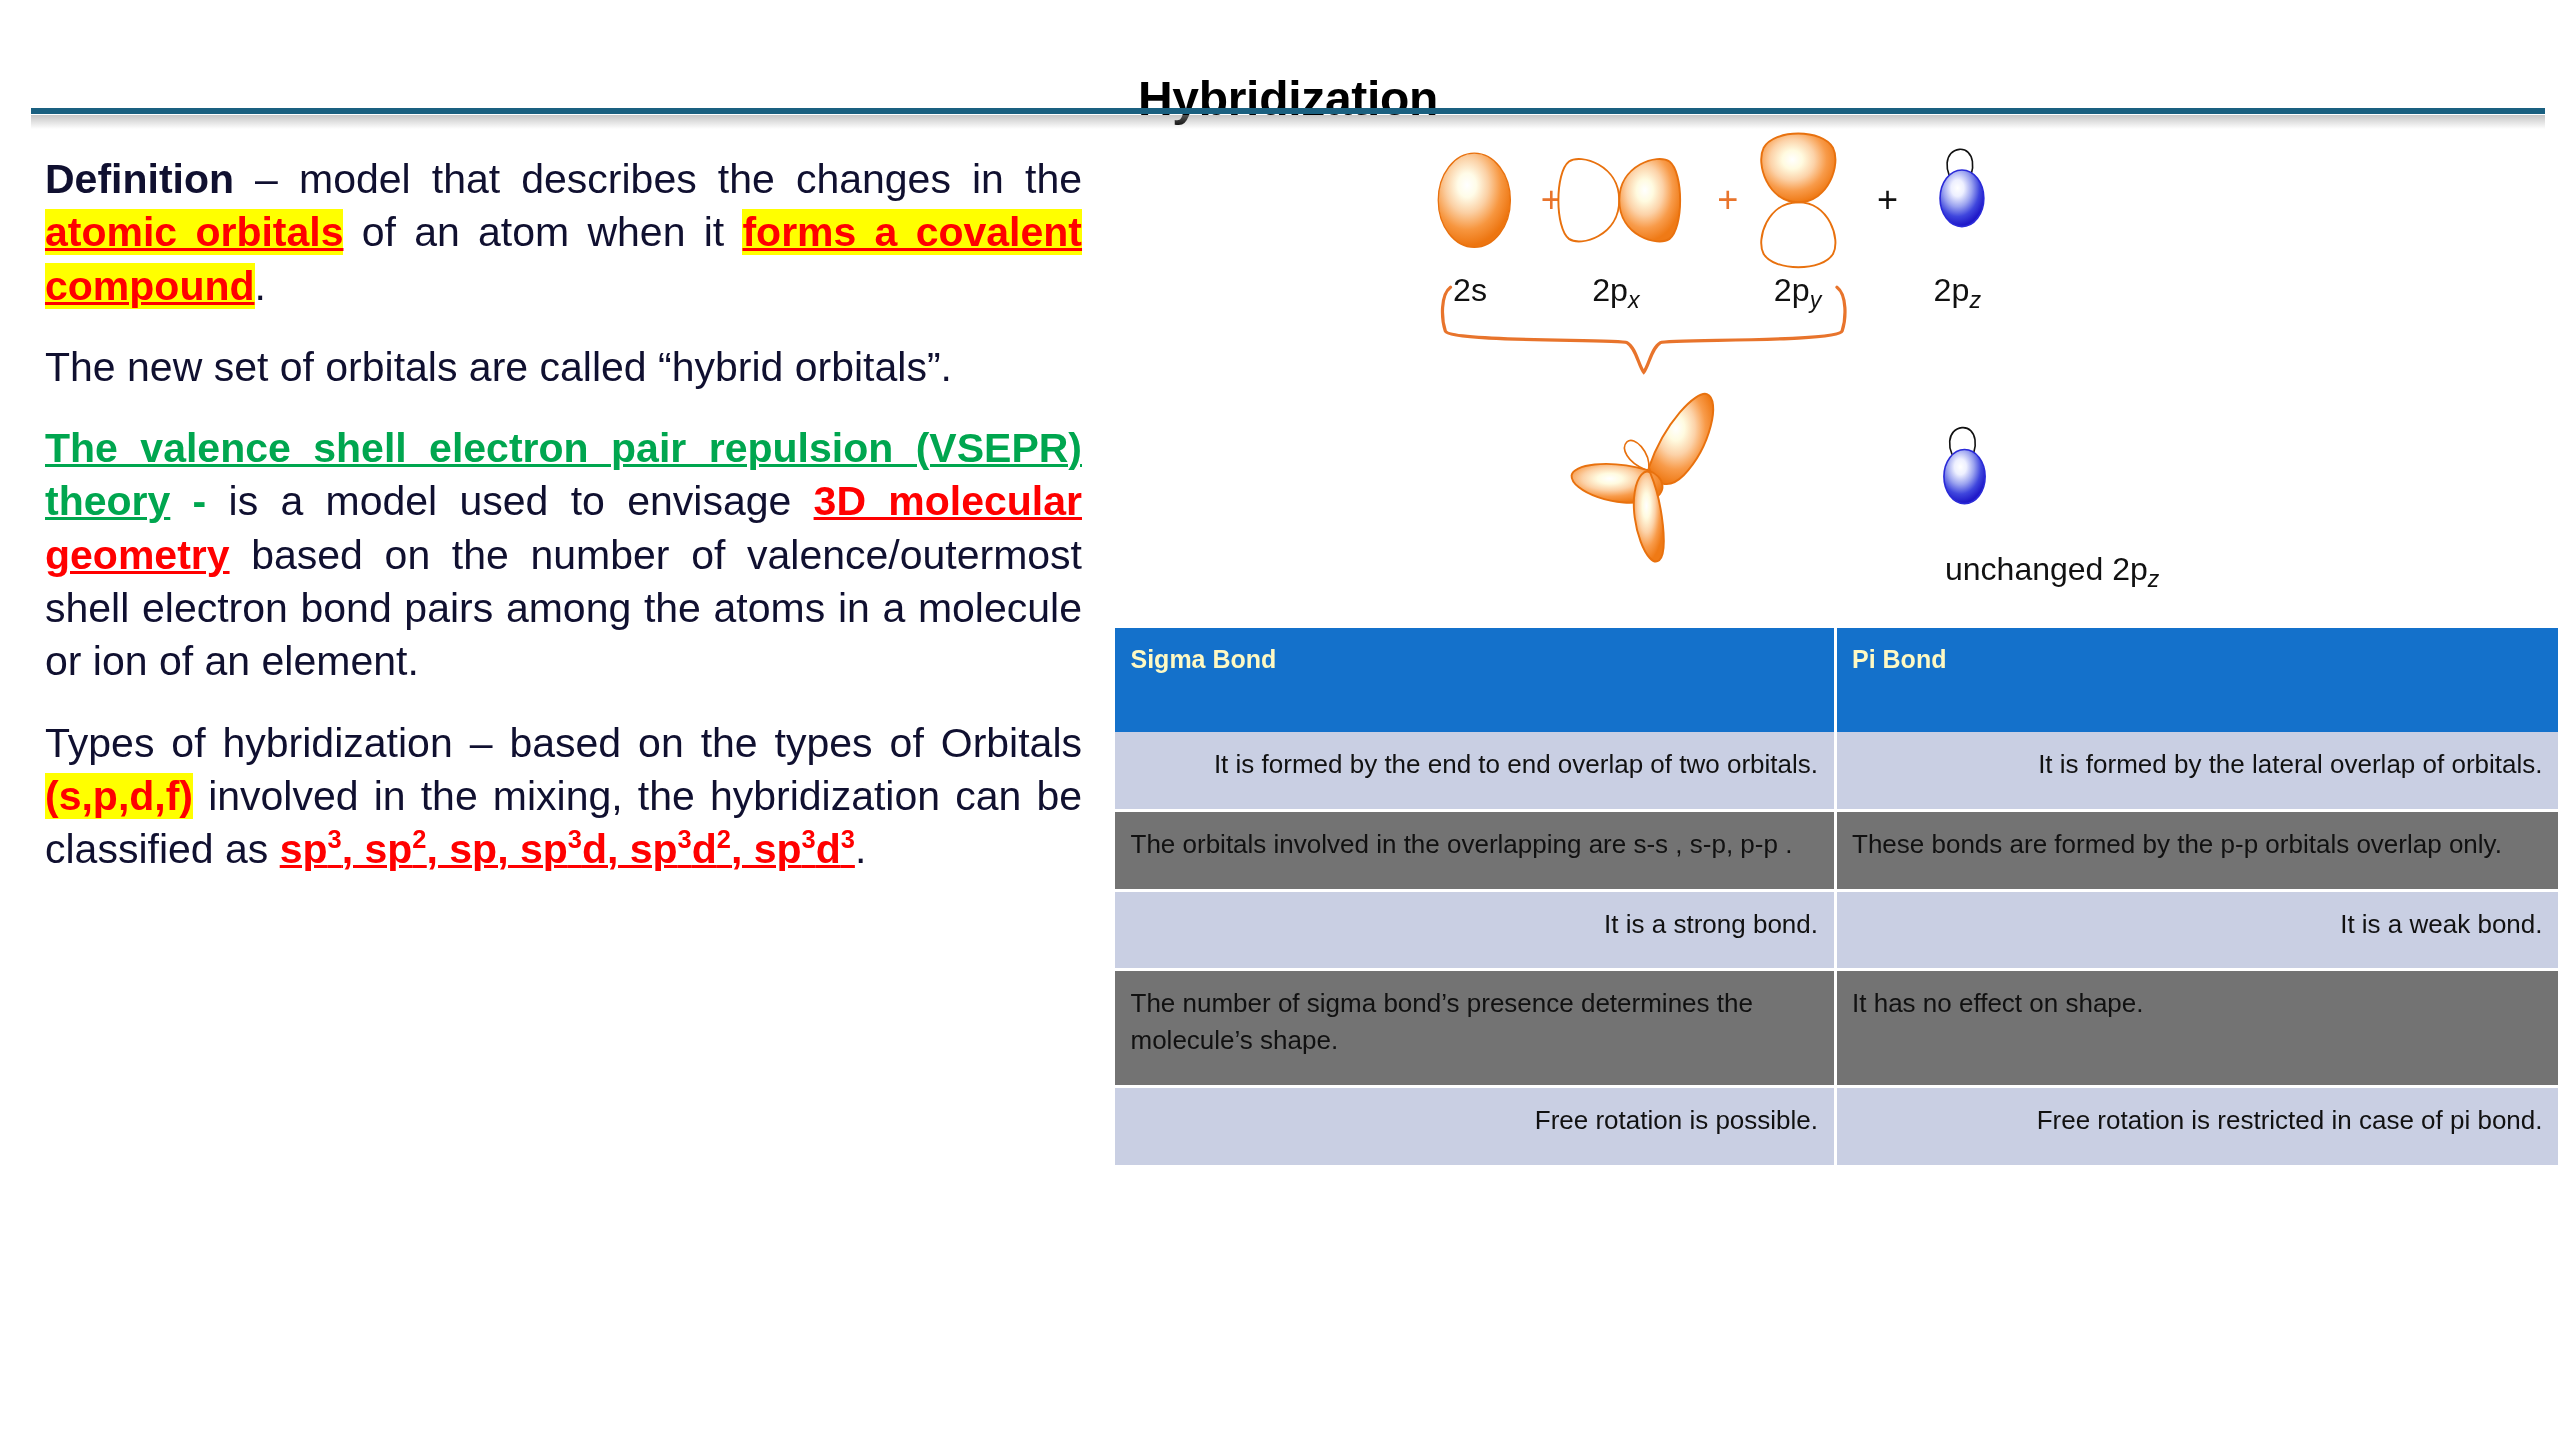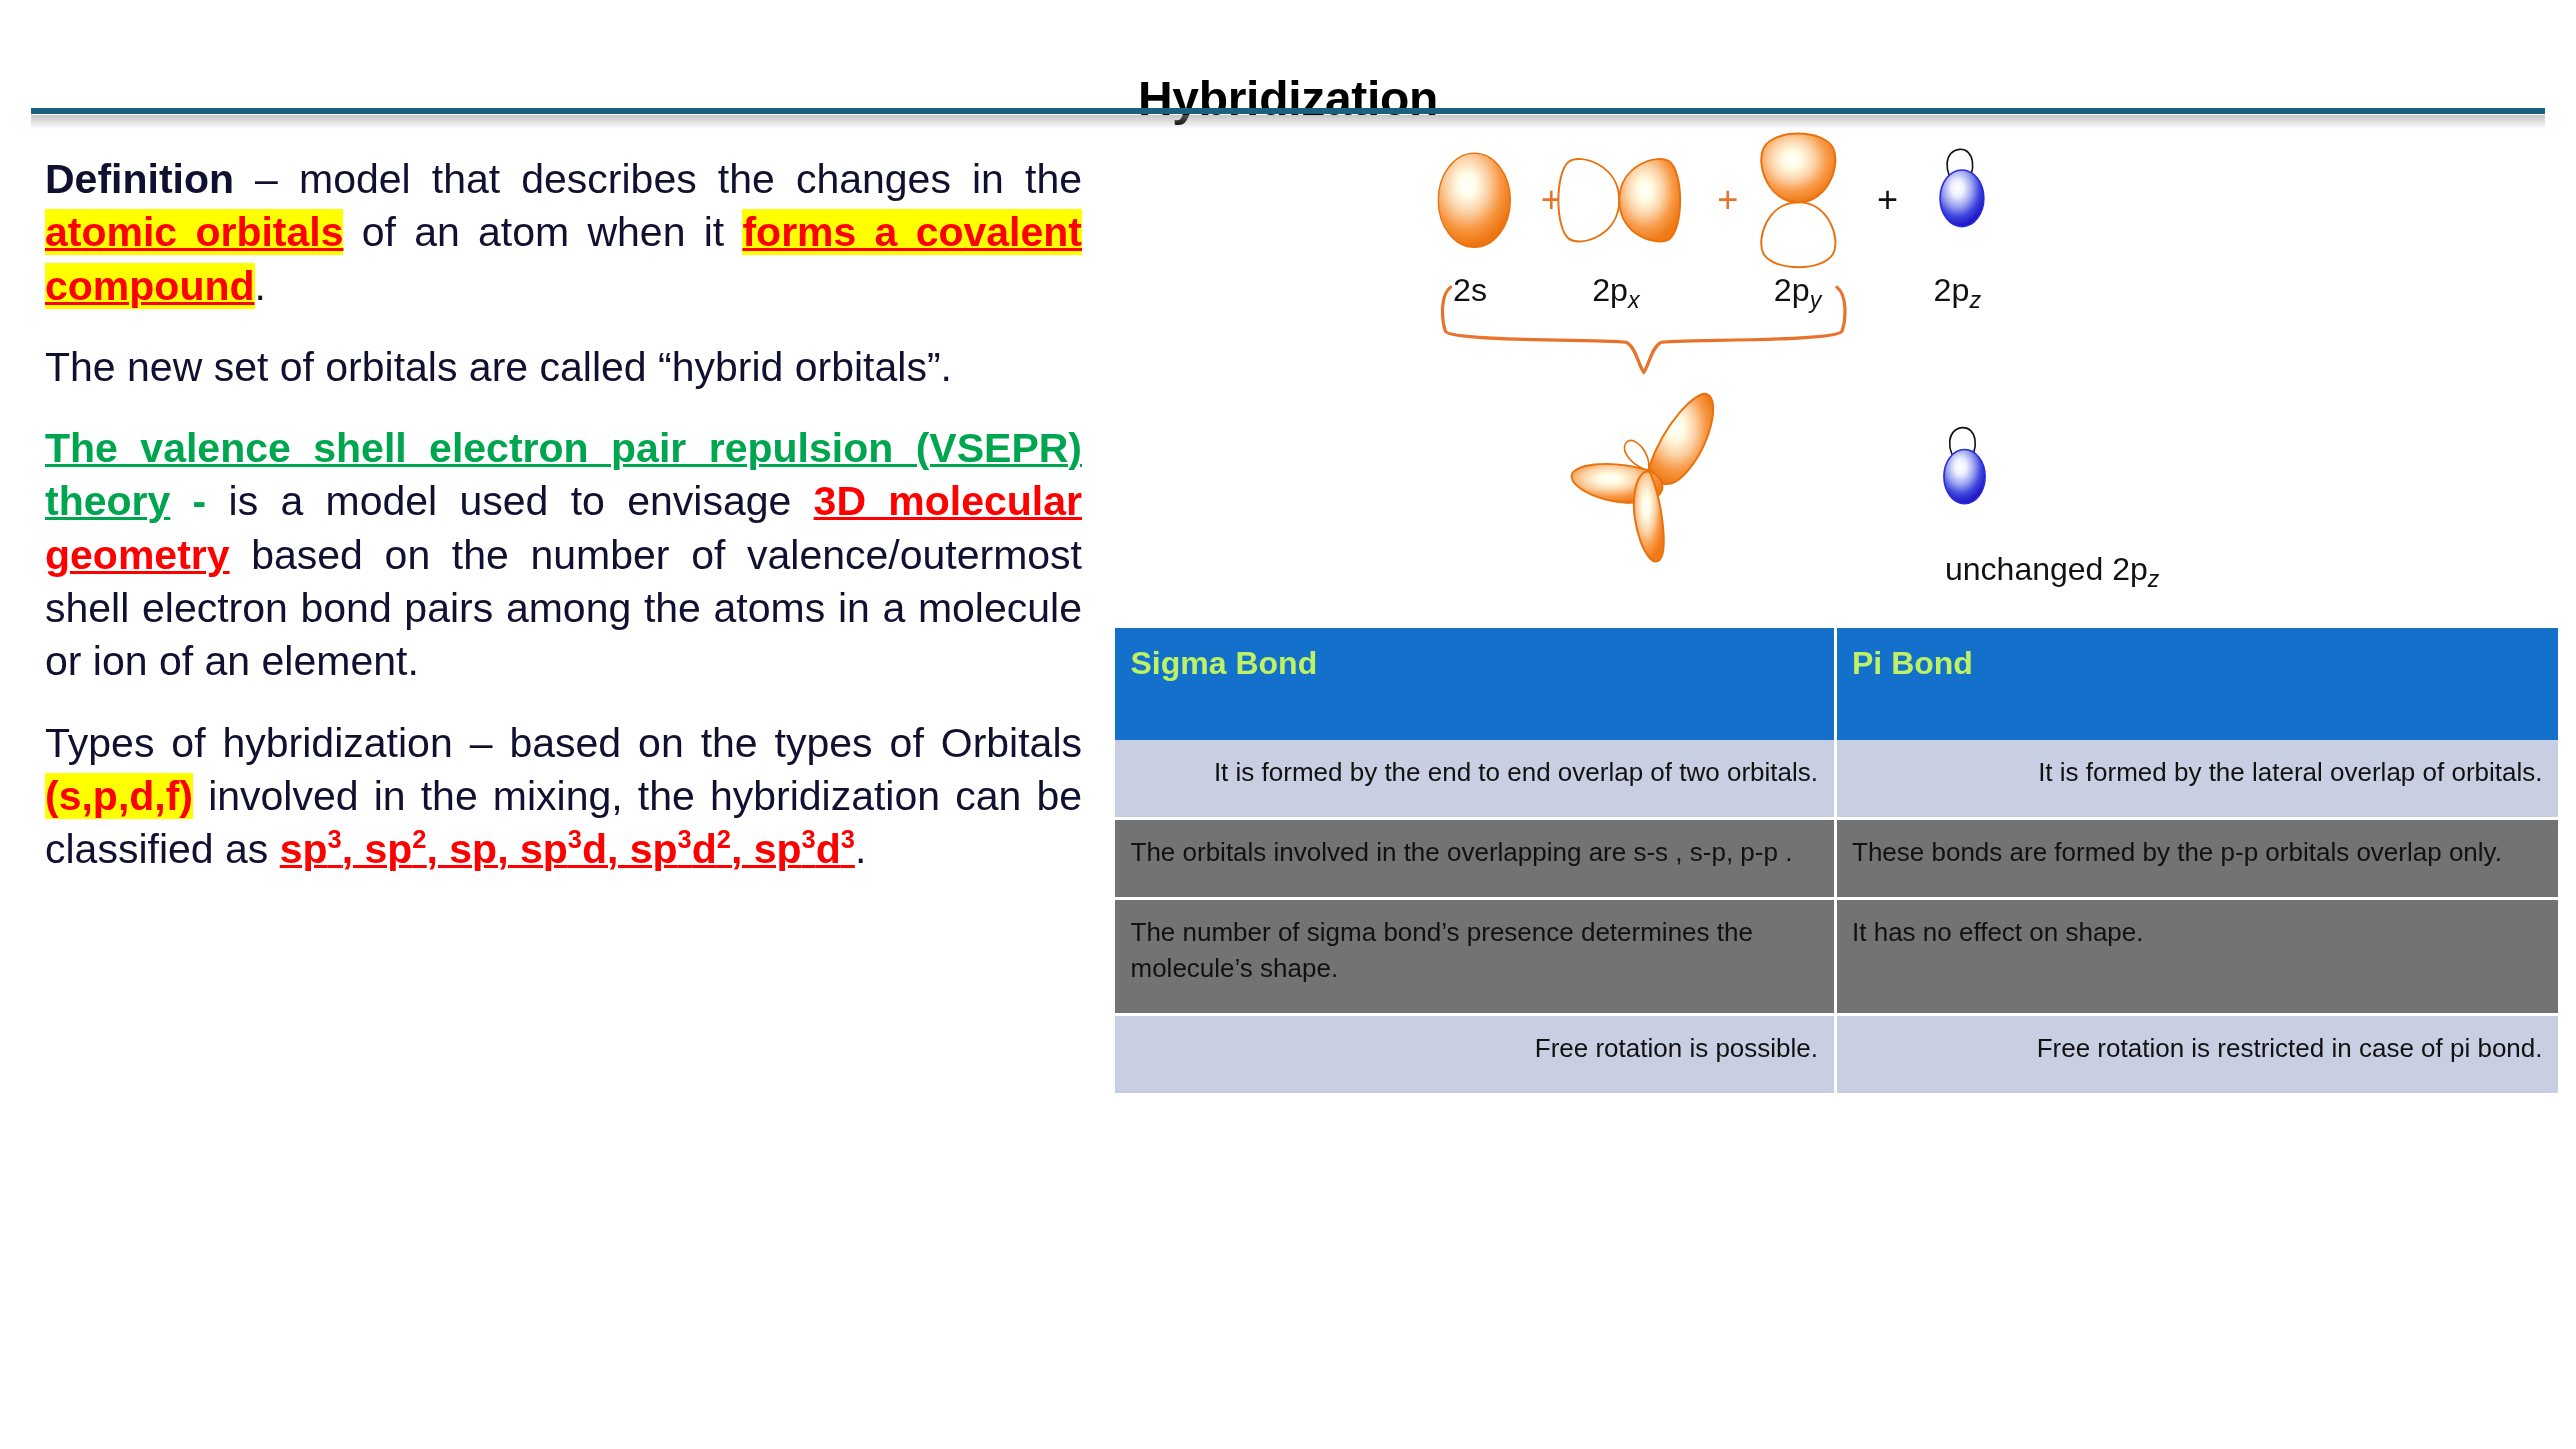--- a/index.html
+++ b/index.html
@@ -59,22 +59,22 @@
   }
   .unchanged-label i{font-style:italic;font-size:.72em;vertical-align:sub;}
 
   
   .cmp-table{
     position:absolute;left:1115px;top:628px;width:1443px;
     border-collapse:separate;border-spacing:0;
     table-layout:fixed;
   }
   .cmp-table th{
-    background:#1471cb;color:#bef264;font-weight:bold;
-    font-size:32px;text-align:left;
+    background:#1471cb;color:#fef9c3;font-weight:bold;
+    font-size:25px;text-align:left;
     padding:16.7px 15.5px 58px 15.5px;
     vertical-align:top;
     border-right:3.2px solid #ffffff;
   }
   .cmp-table th:last-child{border-right:none;}
   .cmp-table td{
     font-size:26px;color:#111111;line-height:1.42;
     padding:14px 15.5px 26px 15.5px;
     vertical-align:top;
     border-right:3.2px solid #ffffff;
@@ -197,20 +197,24 @@
   </thead>
   <tbody>
     <tr class="odd">
       <td>It is formed by the end to end overlap of two orbitals.</td>
       <td>It is formed by the lateral overlap of orbitals.</td>
     </tr>
     <tr class="even">
       <td>The orbitals involved in the overlapping are s-s , s-p, p-p .</td>
       <td>These bonds are formed by the p-p orbitals overlap only.</td>
     </tr>
+    <tr class="odd">
+      <td>It is a strong bond.</td>
+      <td>It is a weak bond.</td>
+    </tr>
     <tr class="even">
       <td>The number of sigma bond’s presence determines the molecule’s shape.</td>
       <td>It has no effect on shape.</td>
     </tr>
     <tr class="odd">
       <td>Free rotation is possible.</td>
       <td>Free rotation is restricted in case of pi bond.</td>
     </tr>
   </tbody>
 </table>

